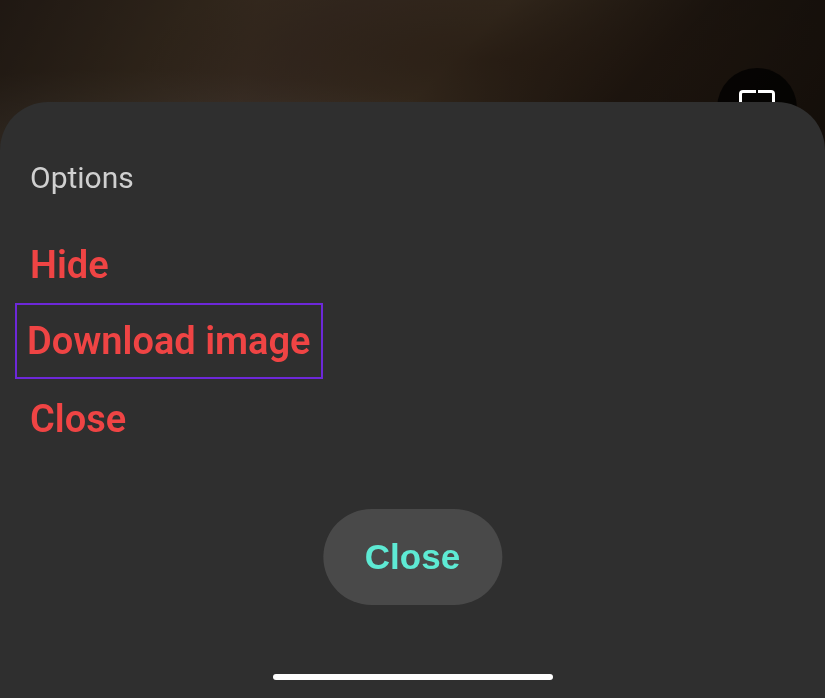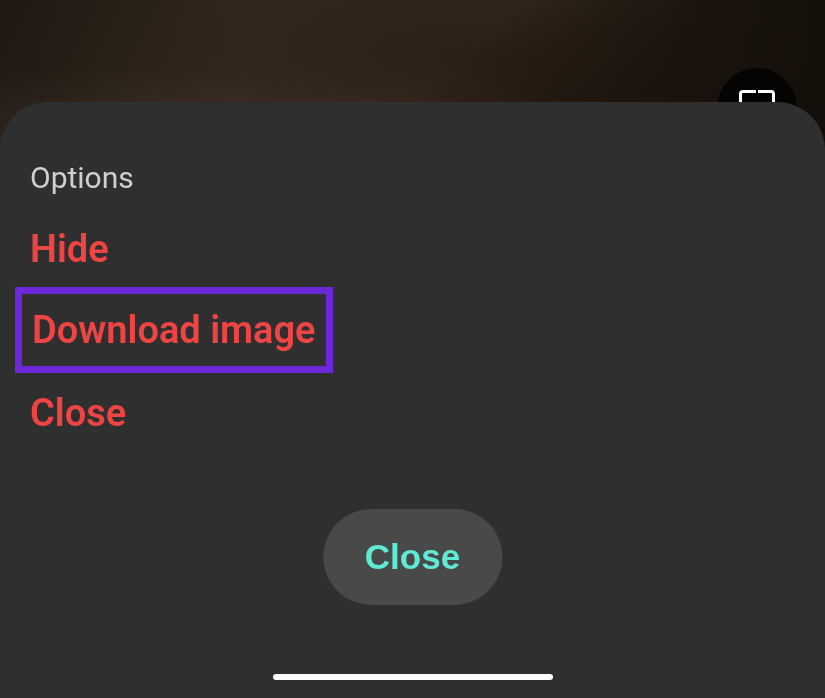--- a/index.html
+++ b/index.html
@@ -136,34 +136,34 @@
       border-top-left-radius: 48px;
       border-top-right-radius: 48px;
       padding: 58px 30px 0;
       z-index: 2;
     }
     
     .sheet-title {
       color: #d0d0d0;
       font-size: 30px;
       font-weight: 400;
-      margin-bottom: 32px;
+      margin-bottom: 48px;
     }
     
     .option-item {
       color: #ef4444;
       font-size: 38px;
       font-weight: 600;
       margin-bottom: 36px;
       cursor: pointer;
       display: inline-block;
     }
     
     .option-highlighted {
-      border: 7px solid #6d28d9;
+      border: 2px solid #6d28d9;
       padding: 14px 10px;
       margin-left: -15px;
       margin-top: -20px;
       margin-bottom: 18px;
     }
     
     .close-btn {
       position: absolute;
       left: 50%;
       transform: translateX(-50%);

